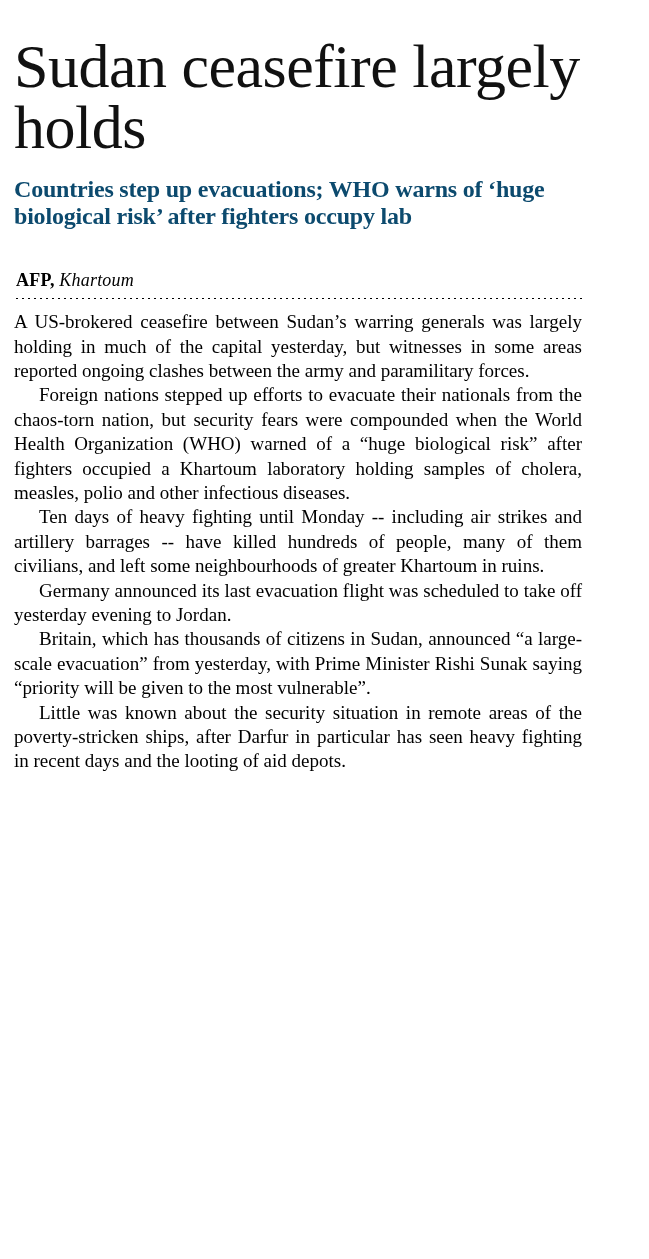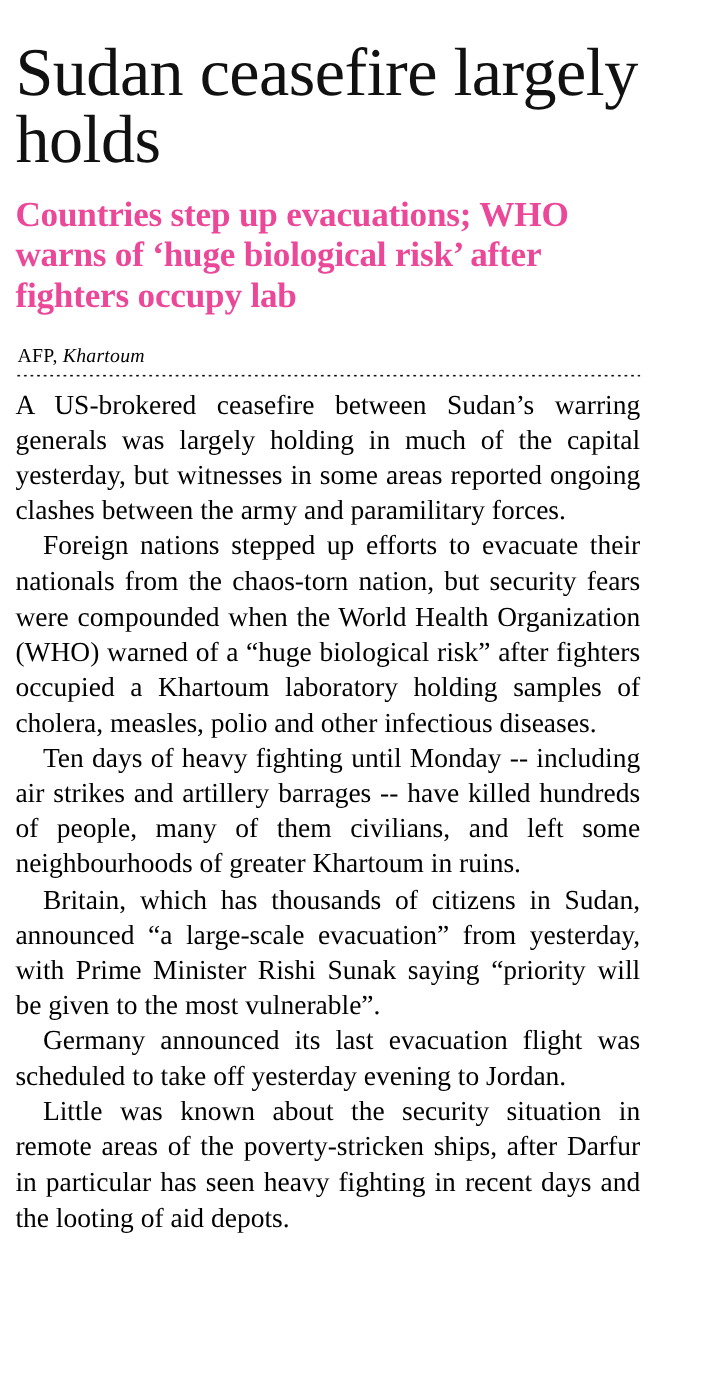--- a/index.html
+++ b/index.html
@@ -26,49 +26,49 @@
     font-weight: 400;
     font-size: 62px;
     line-height: 0.98;
     letter-spacing: -0.5px;
     margin: 0 0 18px 0;
     color: #111111;
   }
   .subhead {
     font-family: "Liberation Serif", serif;
     font-weight: 700;
-    font-size: 32px;
+    font-size: 24px;
     line-height: 1.16;
     letter-spacing: -0.2px;
-    margin: 0 0 26px 0;
-    color: #ec4899;
+    margin: 0 0 39px 0;
+    color: #0c4a6e;
   }
   .byline {
     font-size: 18px;
     margin: 0 0 6px 2px;
     letter-spacing: 0.2px;
   }
   .byline .agency {
-    font-weight: 400;
+    font-weight: 700;
   }
   .byline .place {
     font-style: italic;
     font-weight: 400;
     margin-top: 28px;
   }
   .rule {
     height: 3px;
     margin: 4px 0 10px 0;
     background-image: radial-gradient(circle, #000 0.9px, rgba(0,0,0,0) 1.1px);
     background-size: 6px 3px;
     background-repeat: repeat-x;
     background-position: 0 center;
   }
   .body-text p {
-    font-size: 25px;
+    font-size: 19px;
     line-height: 1.285;
     text-align: justify;
     text-justify: inter-word;
     margin: 0;
     text-indent: 0;
     hyphens: none;
   }
   .body-text p + p {
     text-indent: 25px;
   }
@@ -86,18 +86,18 @@
     <span class="agency">AFP,</span>
     <span class="place">Khartoum</span>
   </div>
 
   <div class="rule"></div>
 
   <div class="body-text">
     <p>A US-brokered ceasefire between Sudan’s warring generals was largely holding in much of the capital yesterday, but witnesses in some areas reported ongoing clashes between the army and paramilitary forces.</p>
     <p>Foreign nations stepped up efforts to evacuate their nationals from the chaos-torn nation, but security fears were compounded when the World Health Organization (WHO) warned of a “huge biological risk” after fighters occupied a Khartoum laboratory holding samples of cholera, measles, polio and other infectious diseases.</p>
     <p>Ten days of heavy fighting until Monday -- including air strikes and artillery barrages -- have killed hundreds of people, many of them civilians, and left some neighbourhoods of greater Khartoum in ruins.</p>
+    <p>Germany announced its last evacuation flight was scheduled to take off yesterday evening to Jordan.</p>
     <p>Britain, which has thousands of citizens in Sudan, announced “a large-scale evacuation” from yesterday, with Prime Minister Rishi Sunak saying “priority will be given to the most vulnerable”.</p>
-    <p>Germany announced its last evacuation flight was scheduled to take off yesterday evening to Jordan.</p>
     <p>Little was known about the security situation in remote areas of the poverty-stricken ships, after Darfur in particular has seen heavy fighting in recent days and the looting of aid depots.</p>
   </div>
 
 </div>
 
 </body></html>

